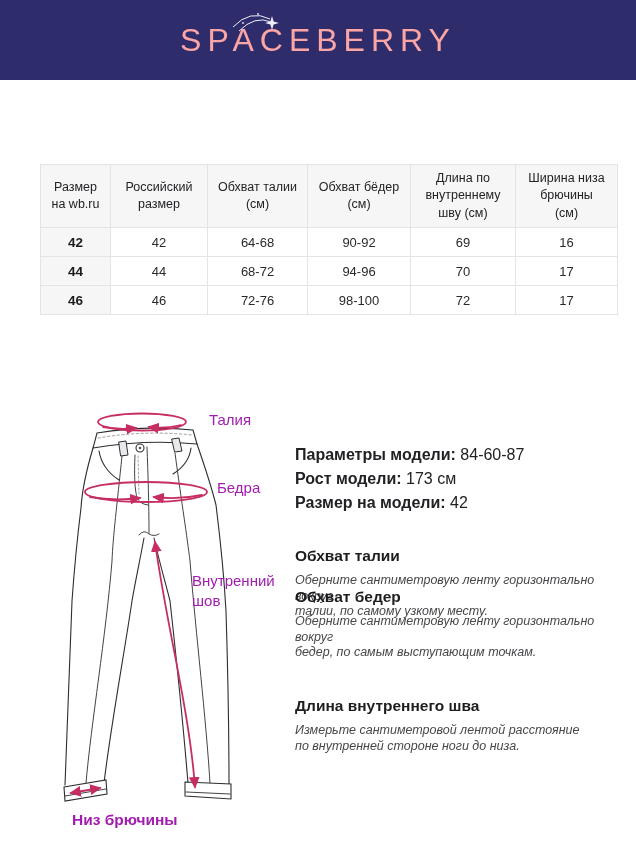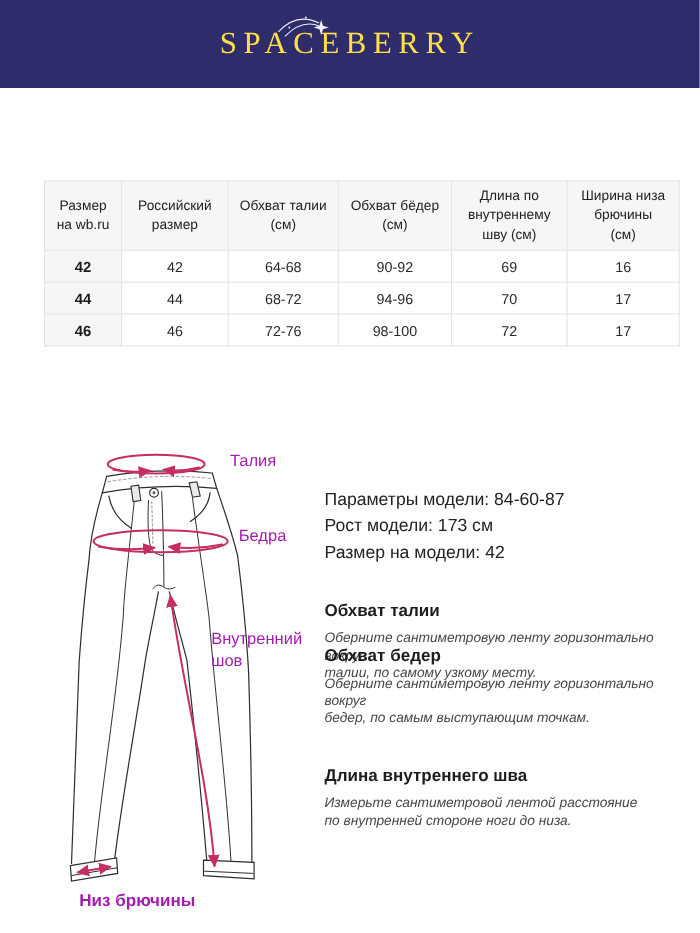--- a/index.html
+++ b/index.html
@@ -9,22 +9,22 @@
     font-family:"Liberation Sans", sans-serif;
     color:#1f1f22;
   }
   
   .banner{
     position:absolute;left:0;top:0;width:636px;height:80px;
     background:#2e2c6b;display:flex;align-items:center;justify-content:center;
   }
   .logo-wrap{position:relative;display:inline-block;}
   .logo-text{
-    font-family:Liberation Serif, serif;
-    font-size:28px;letter-spacing:6px;color:#fde047;font-weight:400;
+    font-family:Liberation Sans, sans-serif;
+    font-size:32px;letter-spacing:6px;color:#fca5a5;font-weight:400;
   }
   .comet{position:absolute;left:50px;top:-16px;width:54px;height:30px;}
   
   table.size-table{
     position:absolute;left:40px;top:164px;width:577px;
     border-collapse:collapse;table-layout:fixed;
   }
   .size-table th,.size-table td{
     border:1px solid #e4e4e6;text-align:center;vertical-align:middle;
   }
@@ -40,21 +40,21 @@
   .pants-svg{position:absolute;left:40px;top:393px;width:205px;height:440px;}
   .dg-label{
     position:absolute;font-size:15px;font-weight:500;color:#a21caf;line-height:1.3;
   }
   .lbl-waist{left:209px;top:410px;}
   .lbl-hips{left:217px;top:478px;}
   .lbl-inseam{left:174px;top:571px;width:105px;margin-left:18px;}
   .lbl-hem{left:72px;top:810px;font-weight:600;font-size:15.5px;text-align:center;}
   
   .model-info{position:absolute;left:295px;top:443px;font-size:16px;line-height:24px;color:#222226;}
-  .model-info .mi-label{font-weight:400;}
+  .model-info .mi-label{font-weight:700;}
   .guide-section{position:absolute;left:295px;width:312px;}
   .gs-1{top:546px;} .gs-2{top:587px;} .gs-3{top:696px;}
   .guide-section h3{
     margin:0;font-size:15.5px;font-weight:700;color:#1d1d20;line-height:20px;
   }
   .guide-section p{
     margin:7px 0 0 0;font-size:12.5px;line-height:15.5px;color:#47474b;
     white-space:pre-line;
     font-style:italic;
   }

